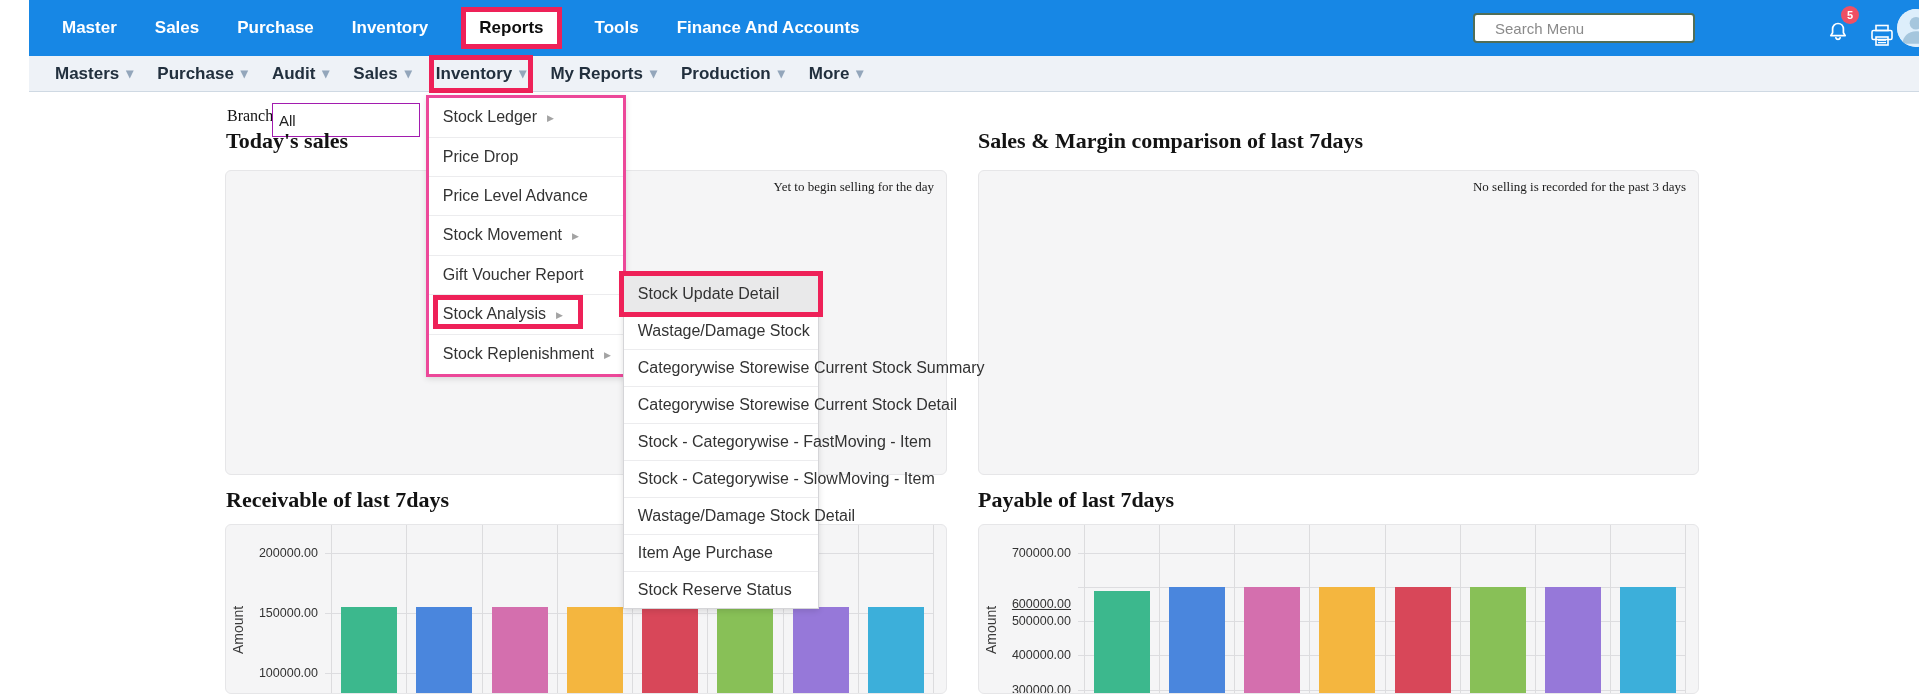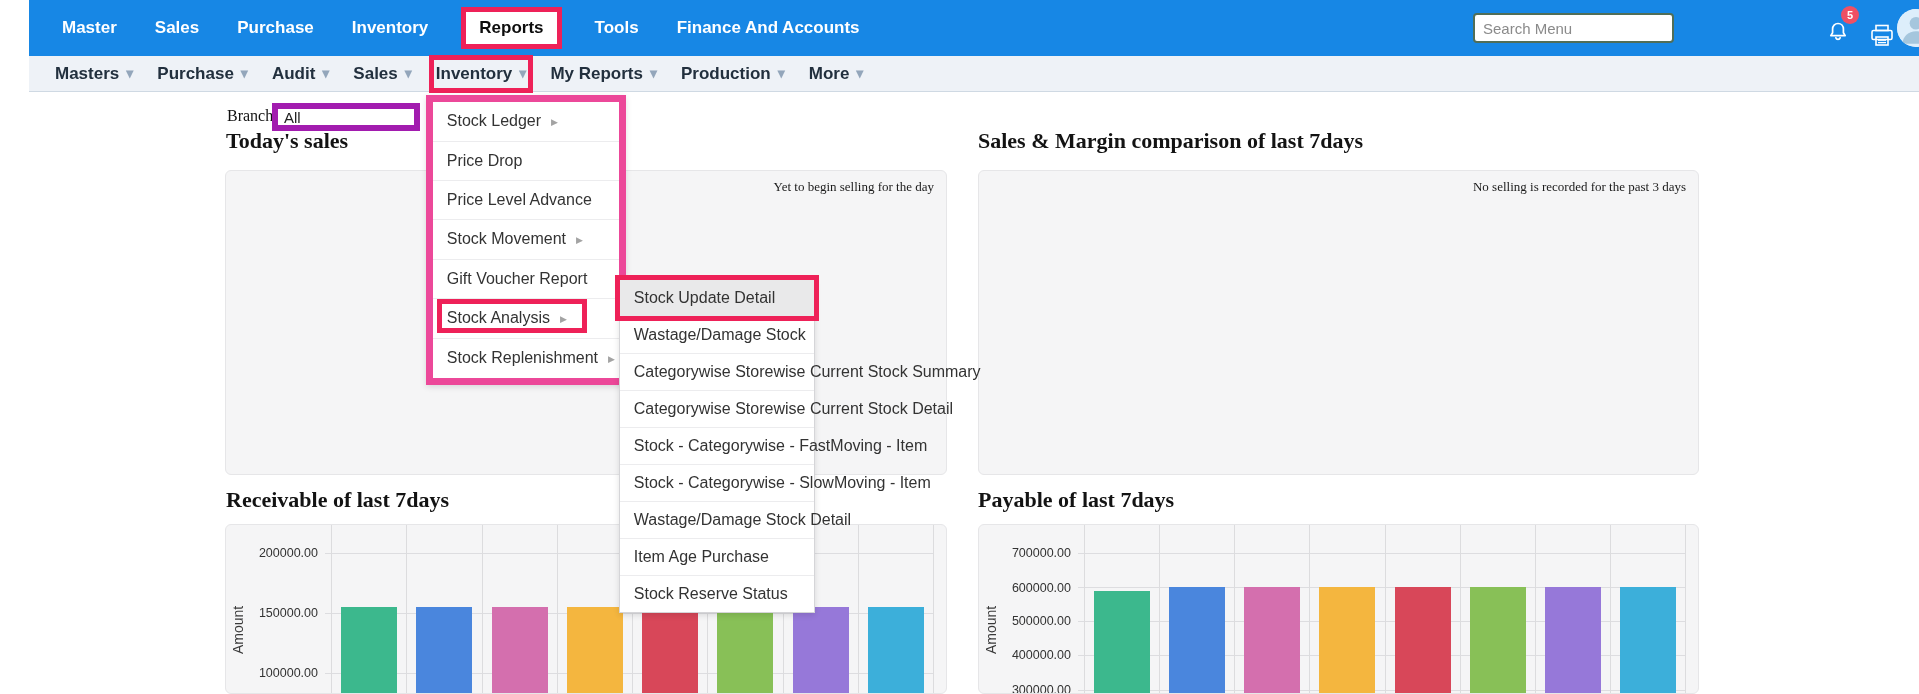--- a/index.html
+++ b/index.html
@@ -4,51 +4,51 @@
 <style>
   * { box-sizing: border-box; margin: 0; padding: 0; }
   body { background:#fff; font-family:"Liberation Sans", sans-serif; }
   #app { position:relative; width:1919px; height:694px; background:#fff; overflow:hidden;margin-left:29px; }
 
   
   .topnav { position:absolute; left:0; top:0; width:1919px; height:56px; background:#1787e5; z-index:30; }
   .topnav-items { position:absolute; left:33px; top:0; height:56px; display:flex; align-items:center; gap:38px; }
   .topnav-item { color:#fff; font-size:17px; font-weight:700; white-space:nowrap; cursor:pointer; }
   .topnav-item.active { background:#fff; color:#0d0d0d; padding:6px 13px; outline:5px solid #ee2158; }
-  .search { position:absolute; left:1444px; top:13px; width:201px; height:30px; border:2px solid #506e58; border-radius:4px; background:#fff; font-size:15px; padding:0 8px; color:#333; font-family:"Liberation Sans",sans-serif; }
+  .search { position:absolute; left:1444px; top:13px; width:222px; height:30px; border:2px solid #506e58; border-radius:4px; background:#fff; font-size:15px; padding:0 20px; color:#333; font-family:"Liberation Sans",sans-serif; }
   .search::placeholder { color:#8a8a8a; }
   .bell-wrap { position:absolute; left:1796px; top:20px; width:30px; height:30px; cursor:pointer; }
   .badge { position:absolute; left:16px; top:-14px; width:18px; height:18px; border-radius:50%; background:#ef5064; color:#fff; font-size:11px; font-weight:700; display:flex; align-items:center; justify-content:center; }
   .print-wrap { position:absolute; left:1840px; top:24px; width:28px; height:24px; cursor:pointer; }
   .avatar { position:absolute; left:1868px; top:9px; width:38px; height:38px; border-radius:50%; background:#ddeefb; overflow:hidden; cursor:pointer; }
 
   
   .nav2 { position:absolute; left:0; top:56px; width:1919px; height:36px; background:#eef2f7; border-bottom:1px solid #cfd9e3; z-index:40; }
   .nav2-items { position:absolute; left:24px; top:0; height:36px; display:flex; align-items:center; gap:20px; }
   .nav2-item { position:relative; display:flex; align-items:center; padding:4px 2px; color:#22303e; font-size:17px; font-weight:600; white-space:nowrap; cursor:pointer; }
   .nav2-item .caret { color:#93a6bb; font-size:14px; margin-left:7px; transform:translateY(-1px); }
   .nav2-item.hl { outline:5px solid #ee2158; }
 
   
-  .menu { position:absolute; left:-8px; top:calc(100% + 7px); width:200px; background:#fff; border:7px solid #ec4899; box-shadow:0 2px 6px rgba(0,0,0,.12); font-weight:400; z-index:45; }
+  .menu { position:absolute; left:-8px; top:calc(100% + 7px); width:200px; background:#fff; border:3px solid #ec4899; box-shadow:0 2px 6px rgba(0,0,0,.12); font-weight:400; z-index:45; }
   .menu-item { position:relative; padding:10px 14px; font-size:16px; line-height:18px; color:#333; white-space:nowrap; cursor:pointer; }
   .menu-item + .menu-item { border-top:1px solid #ececee; }
   .menu-item .arr, .submenu-item .arr { color:#a3a3a3; font-size:9px; margin-left:10px; vertical-align:1px; }
   .sa-box { position:absolute; left:4px; top:0px; width:150px; height:34px; border:5px solid #ee2158; pointer-events:none; }
 
   
   .submenu { position:absolute; left:100%; top:-20px; width:196px; background:#fff; border:1px solid #d5d5d8; box-shadow:0 2px 6px rgba(0,0,0,.12); z-index:46; }
   .submenu-item { padding:9px 14px; font-size:16px; line-height:18px; color:#333; cursor:pointer; }
   .submenu-item + .submenu-item { border-top:1px solid #ececee; }
   .submenu-item.active { background:#e9e9ea; outline:5px solid #ee2158; }
 
   
   .serif { font-family:"Liberation Serif", serif; }
   .branch-label { position:absolute; left:198px; top:107px; font-size:16px; color:#111; }
-  .branch-input { position:absolute; left:243px; top:103px; width:148px; height:25px; border:6px solid #a21caf; background:#fff; font-size:15px; padding:8px 6px; color:#222; font-family:"Liberation Sans",sans-serif; }
+  .branch-input { position:absolute; left:243px; top:103px; width:148px; height:25px; border:1px solid #a21caf; background:#fff; font-size:15px; padding:16px 6px; color:#222; font-family:"Liberation Sans",sans-serif; }
   h2.ptitle { position:absolute; font-size:22px; font-weight:700; color:#131313; white-space:nowrap; }
   .h-today { left:197px; top:128px; }
   .h-margin { left:949px; top:128px; }
   .h-recv { left:197px; top:487px; }
   .h-pay { left:949px; top:487px; }
   .panel { position:absolute; background:#f5f5f6; border:1px solid #e6e6e8; border-radius:6px; }
   .p-today { left:196px; top:170px; width:722px; height:305px; }
   .p-margin { left:949px; top:170px; width:721px; height:305px; }
   .panel .msg { display:block; padding:8px 12px; font-size:13px; color:#1a1a1a;text-align:right; }
   .chart { overflow:hidden; border-radius:6px; }
@@ -215,21 +215,21 @@
           </div>
         </div>
       </div>
 
     <h2 class="ptitle serif h-pay">Payable of last 7days</h2>
     <div class="panel chart p-pay" id="chart1">
         <div class="amount">Amount</div>
         <div class="hgrid" style="top: 28px;"></div>
         <div class="ytick" style="top: 19px;">700000.00</div>
         <div class="hgrid" style="top: 62.1429px;"></div>
-        <div class="ytick" style="top: 54px;">600000.00</div>
+        <div class="ytick" style="top: 70px; text-decoration: underline;">600000.00</div>
         <div class="hgrid" style="top: 96.2857px;"></div>
         <div class="ytick" style="top: 87.2857px;">500000.00</div>
         <div class="hgrid" style="top: 130.429px;"></div>
         <div class="ytick" style="top: 121.429px;">400000.00</div>
         <div class="hgrid" style="top: 164.571px;"></div>
         <div class="ytick" style="top: 155.571px;">300000.00</div>
         <div class="slots">
           <div class="slot">
             <div class="bar" style="top: 65.5571px; background: rgb(60, 184, 141);"></div>
           </div>

